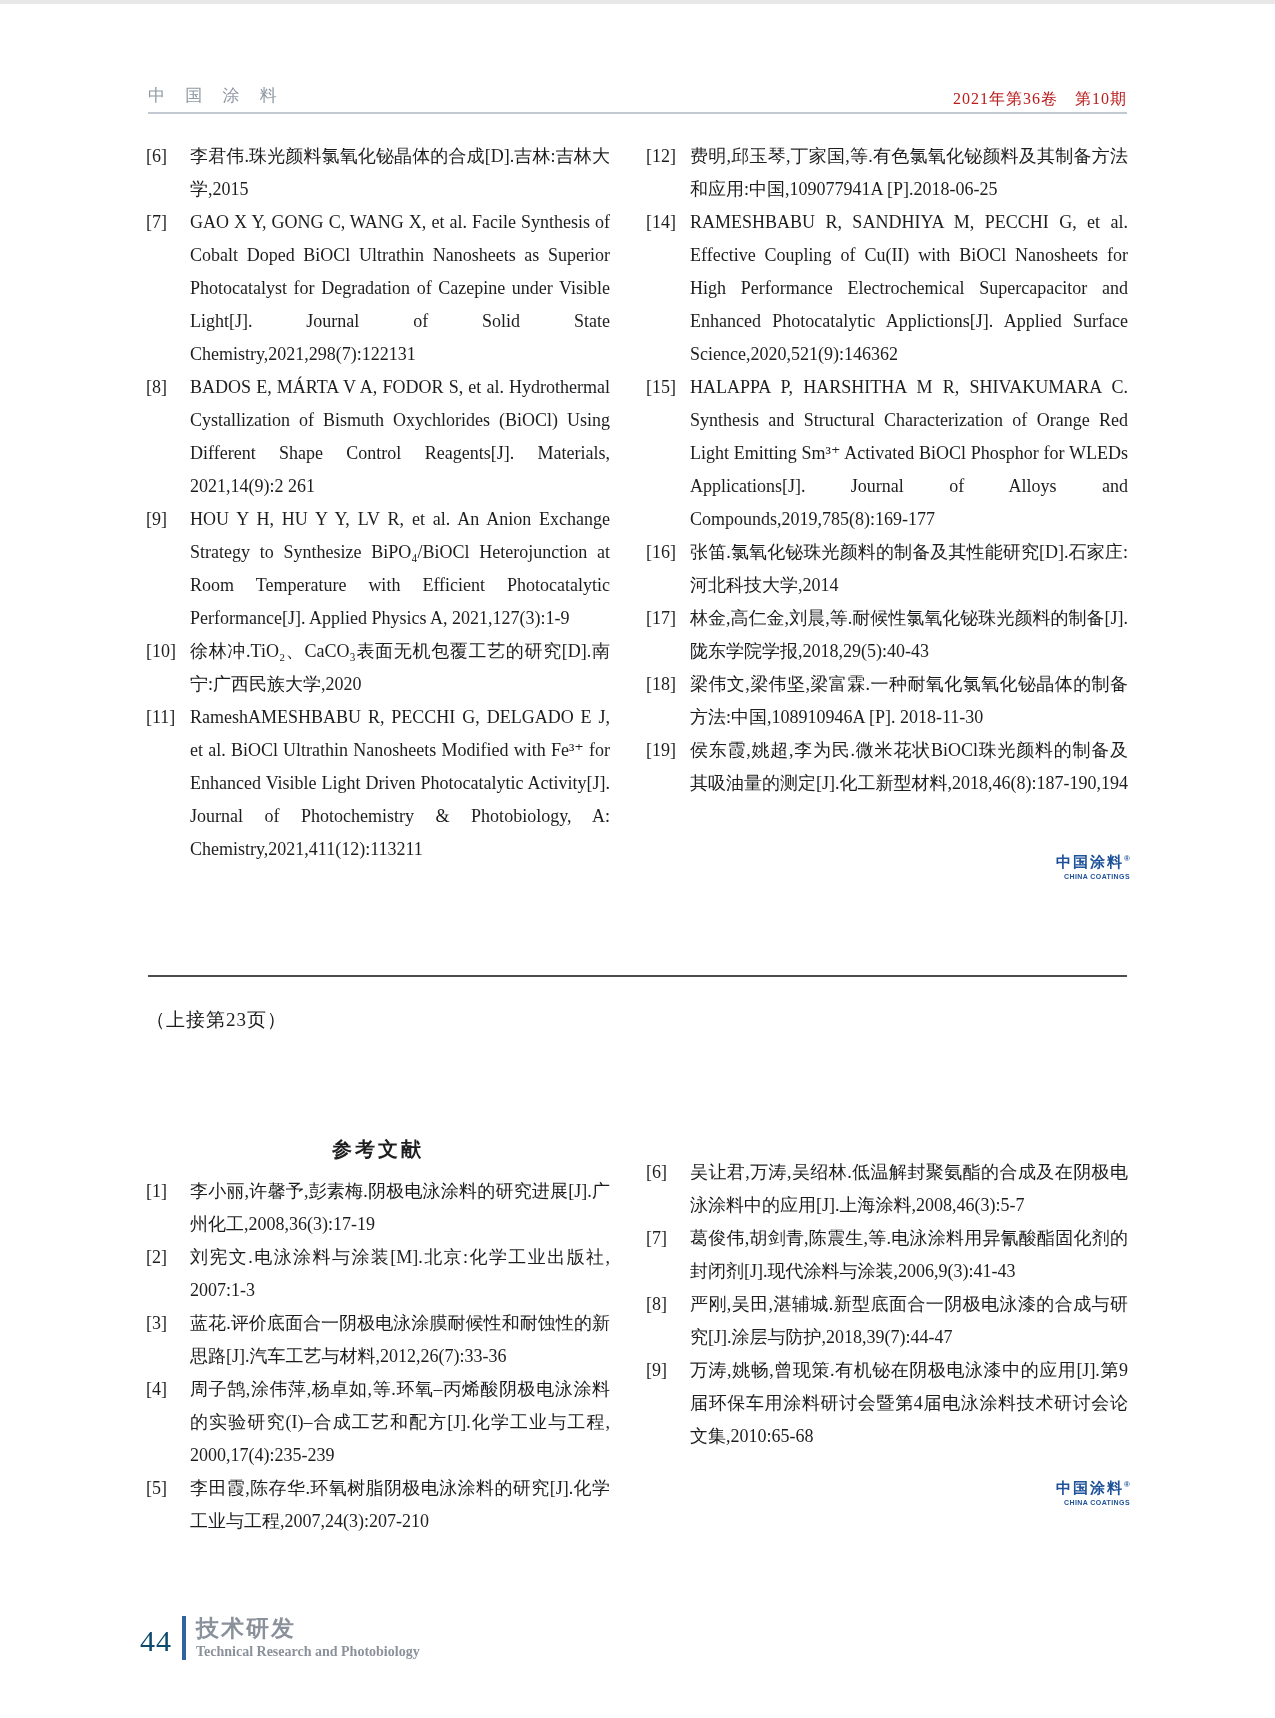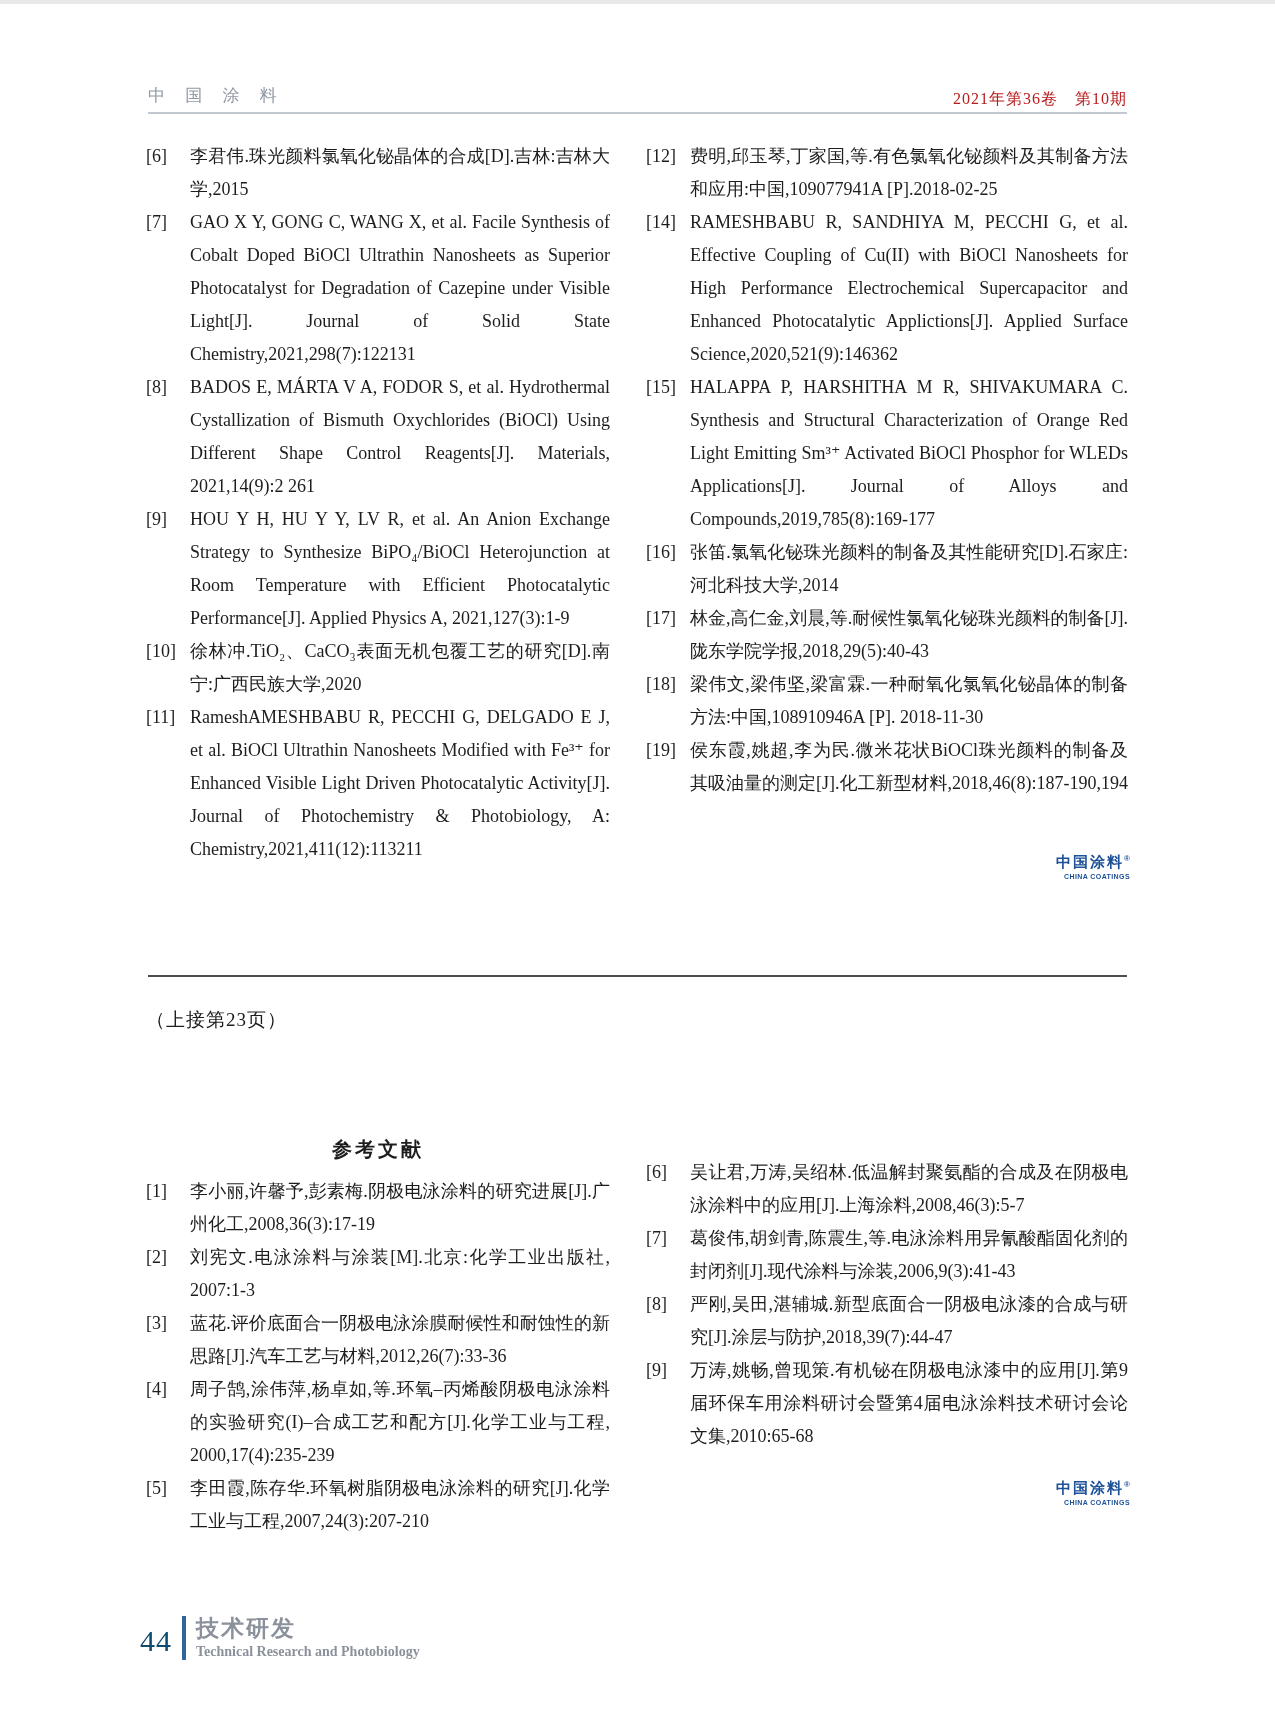--- a/index.html
+++ b/index.html
@@ -82,21 +82,21 @@
         <span class="ref-num">[11]</span>
         <span class="ref-text">RameshAMESHBABU R, PECCHI G, DELGADO E J, et al. BiOCl Ultrathin Nanosheets Modified with Fe³⁺ for Enhanced Visible Light Driven Photocatalytic Activity[J]. Journal of Photochemistry &amp; Photobiology, A: Chemistry,2021,411(12):113211</span>
       </div>
 
     </div>
 
   <div class="ref-col top-right-col">
 
       <div class="ref-item">
         <span class="ref-num">[12]</span>
-        <span class="ref-text">费明,邱玉琴,丁家国,等.有色氯氧化铋颜料及其制备方法和应用:中国,109077941A [P].2018-02-25</span>
+        <span class="ref-text">费明,邱玉琴,丁家国,等.有色氯氧化铋颜料及其制备方法和应用:中国,109077941A [P].2018-06-25</span>
       </div>
 
       <div class="ref-item">
         <span class="ref-num">[14]</span>
         <span class="ref-text">RAMESHBABU R, SANDHIYA M, PECCHI G, et al. Effective Coupling of Cu(II) with BiOCl Nanosheets for High Performance Electrochemical Supercapacitor and Enhanced Photocatalytic Applictions[J]. Applied Surface Science,2020,521(9):146362</span>
       </div>
 
       <div class="ref-item">
         <span class="ref-num">[15]</span>
         <span class="ref-text">HALAPPA P, HARSHITHA M R, SHIVAKUMARA C. Synthesis and Structural Characterization of Orange Red Light Emitting Sm³⁺ Activated BiOCl Phosphor for WLEDs Applications[J]. Journal of Alloys and Compounds,2019,785(8):169-177</span>

